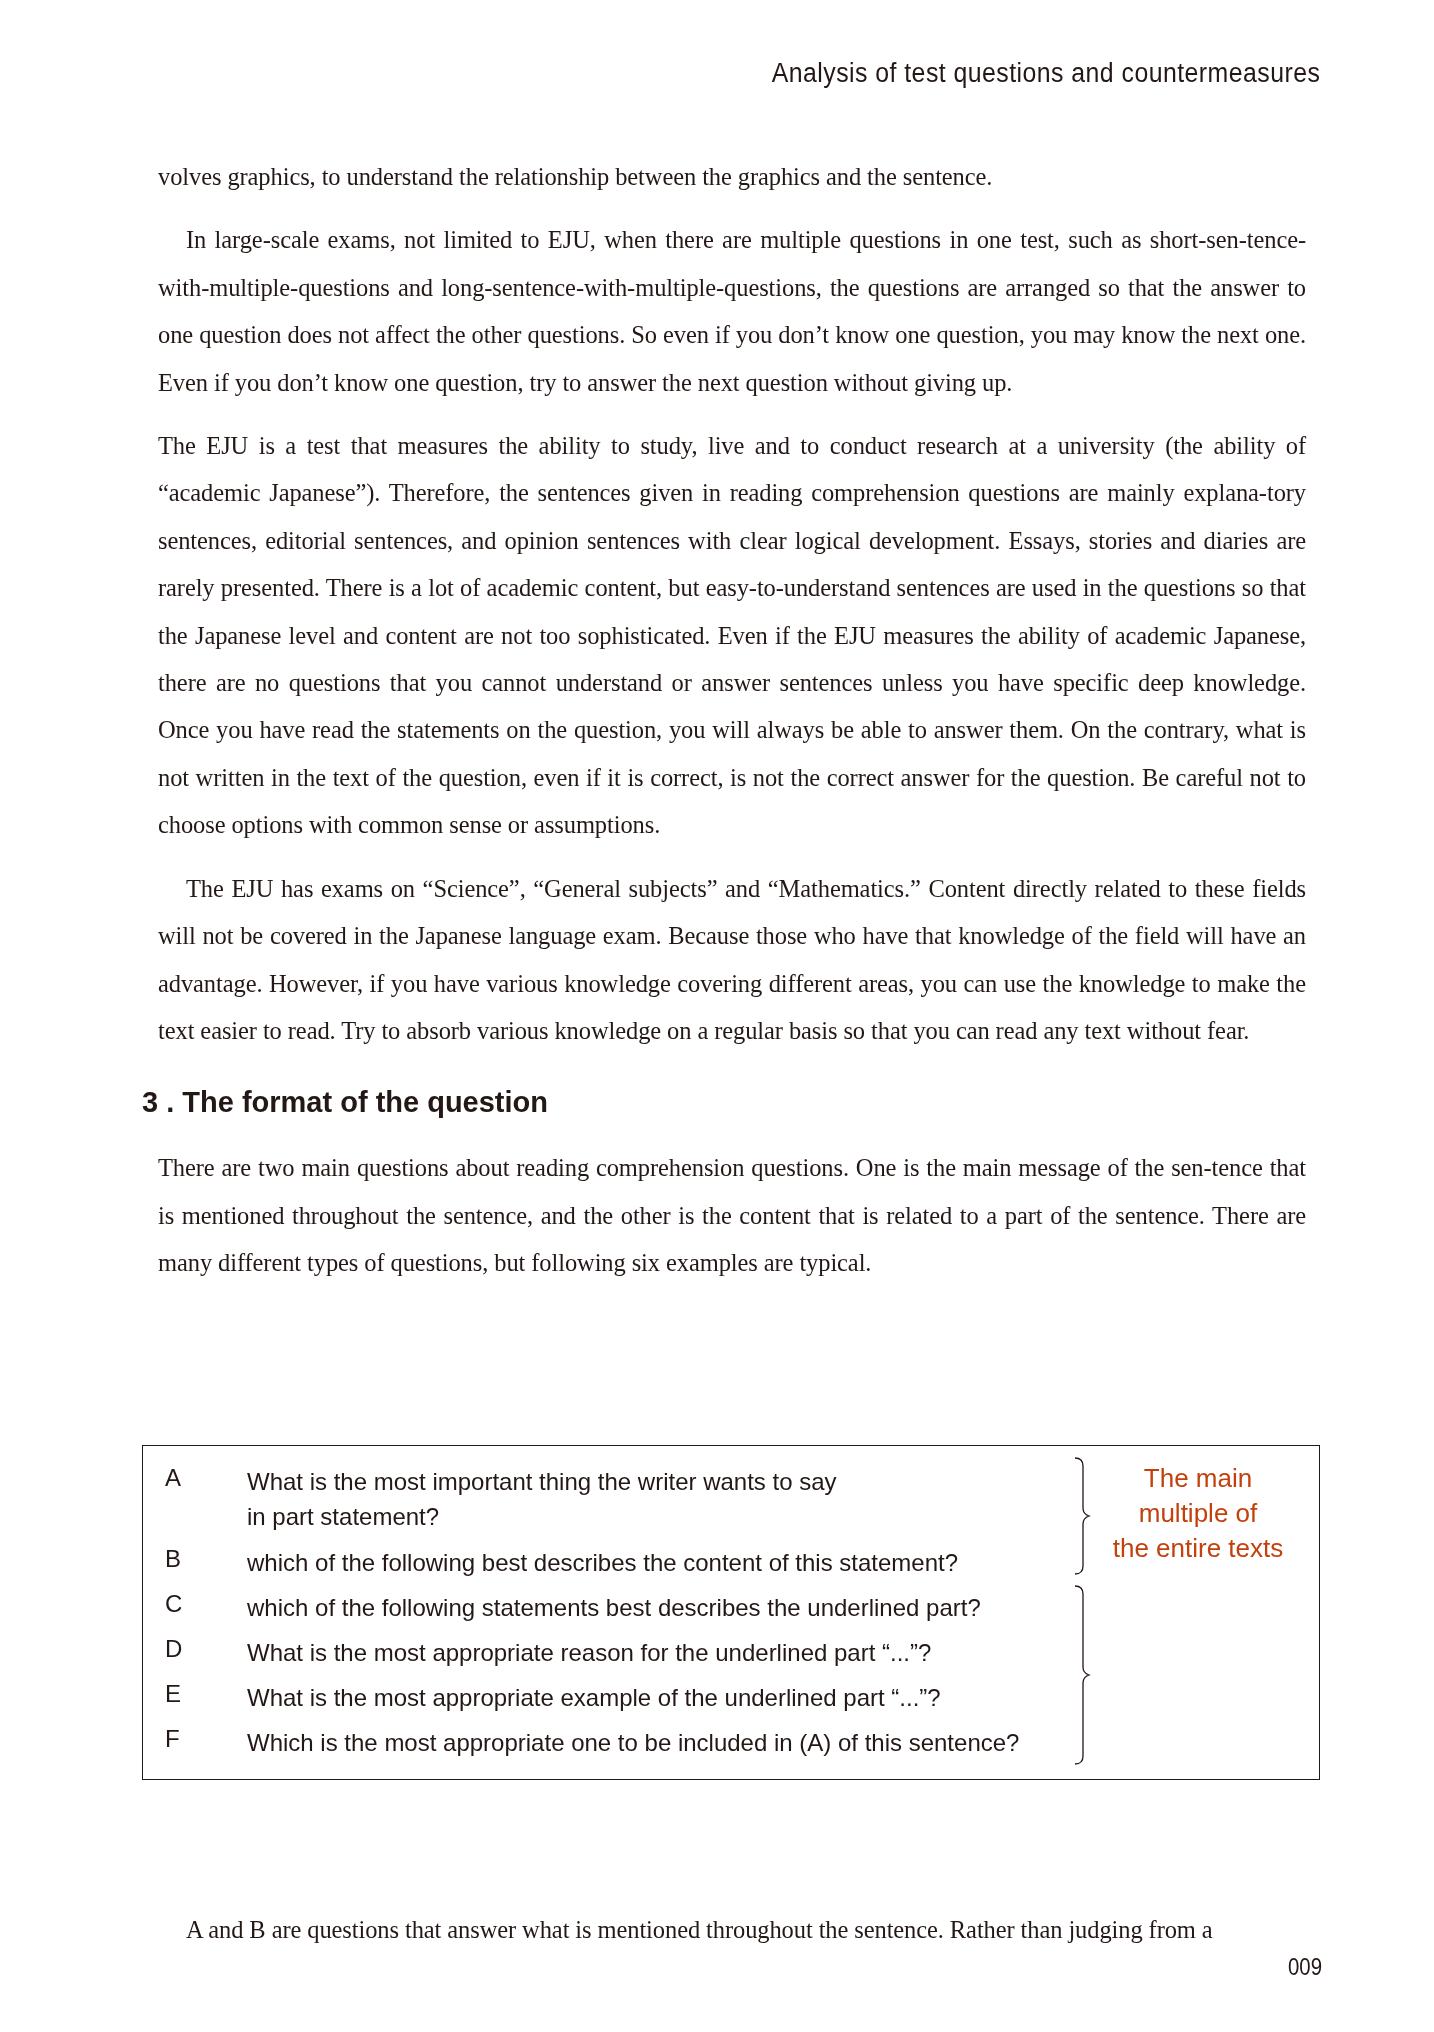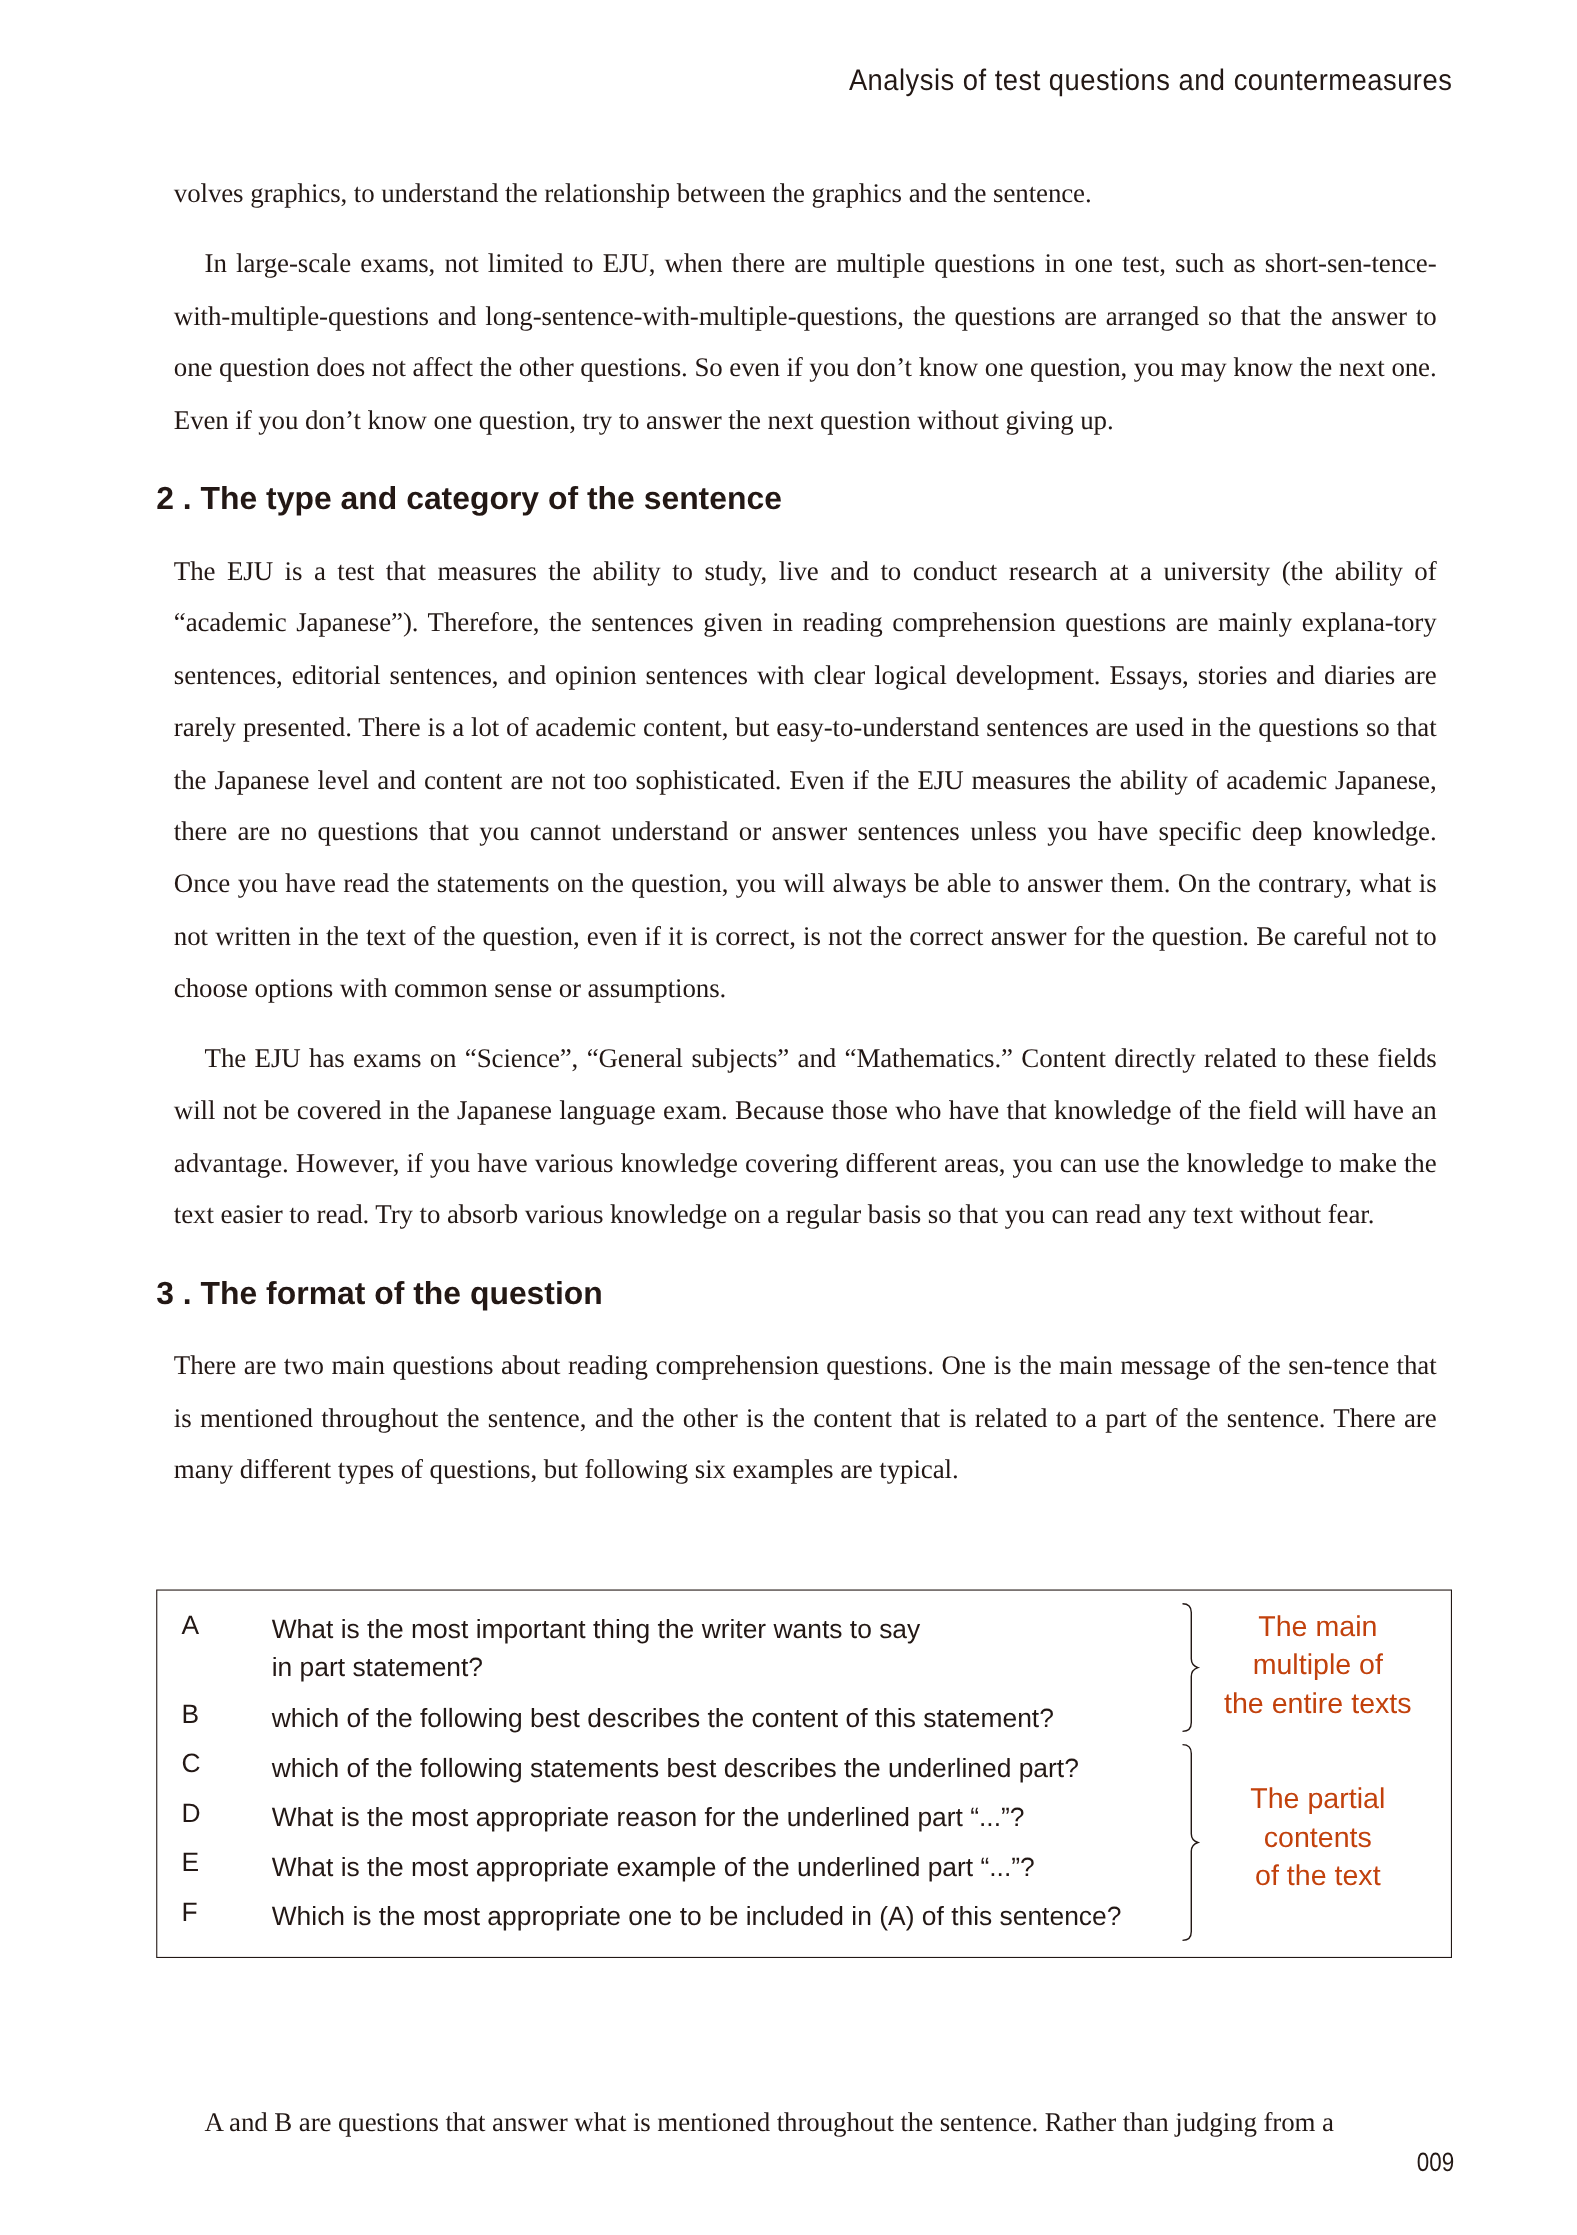--- a/index.html
+++ b/index.html
@@ -64,21 +64,20 @@
   </style>
 </head>
 <body>
 
 <div class="running-head">Analysis of test questions and countermeasures</div>
 
 <div class="content">
   <p class="para">volves graphics, to understand the relationship between the graphics and the sentence.</p>
   <p class="para indent">In large-scale exams, not limited to EJU, when there are multiple questions in one test, such as short-sen-tence-with-multiple-questions and long-sentence-with-multiple-questions, the questions are arranged so that the answer to one question does not affect the other questions. So even if you don’t know one question, you may know the next one. Even if you don’t know one question, try to answer the next question without giving up.</p>
 
-  <h2 class="heading h2">2 . The type and category of the sentence</h2>
   <p class="para">The EJU is a test that measures the ability to study, live and to conduct research at a university (the ability of “academic Japanese”). Therefore, the sentences given in reading comprehension questions are mainly explana-tory sentences, editorial sentences, and opinion sentences with clear logical development. Essays, stories and diaries are rarely presented. There is a lot of academic content, but easy-to-understand sentences are used in the questions so that the Japanese level and content are not too sophisticated. Even if the EJU measures the ability of academic Japanese, there are no questions that you cannot understand or answer sentences unless you have specific deep knowledge. Once you have read the statements on the question, you will always be able to answer them. On the contrary, what is not written in the text of the question, even if it is correct, is not the correct answer for the question. Be careful not to choose options with common sense or assumptions.</p>
   <p class="para indent">The EJU has exams on “Science”, “General subjects” and “Mathematics.” Content directly related to these fields will not be covered in the Japanese language exam. Because those who have that knowledge of the field will have an advantage. However, if you have various knowledge covering different areas, you can use the knowledge to make the text easier to read. Try to absorb various knowledge on a regular basis so that you can read any text without fear.</p>
 
   <h2 class="heading h3">3 . The format of the question</h2>
   <p class="para">There are two main questions about reading comprehension questions. One is the main message of the sen-tence that is mentioned throughout the sentence, and the other is the content that is related to a part of the sentence. There are many different types of questions, but following six examples are typical.</p>
 </div>
 
 <div class="qbox">
   <div class="qrow" style="top:18px;">
     <span class="qletter">A</span>
@@ -113,24 +112,19 @@
   </svg>
   <div class="group-label" style="top:15px;">
     <div>The main</div>
     <div>multiple of</div>
     <div>the entire texts</div>
   </div>
 
   <svg class="brace" style="top:138px;" width="20" height="182" viewBox="0 0 20 182">
     <path d="M2 2 Q10 2 10 10 L10 83 Q10 89 16 91 Q10 93 10 99 L10 172 Q10 180 2 180" fill="none" stroke="#231815" stroke-width="1.3"></path>
   </svg>
-  <div class="group-label" style="top:172px;">
-    <div>The partial</div>
-    <div>contents</div>
-    <div>of the text</div>
-  </div>
 </div>
 
 <div class="after-para">
   <p class="para indent">A and B are questions that answer what is mentioned throughout the sentence. Rather than judging from a</p>
 </div>
 
 <div class="page-number">009</div>
 
 </body></html>

